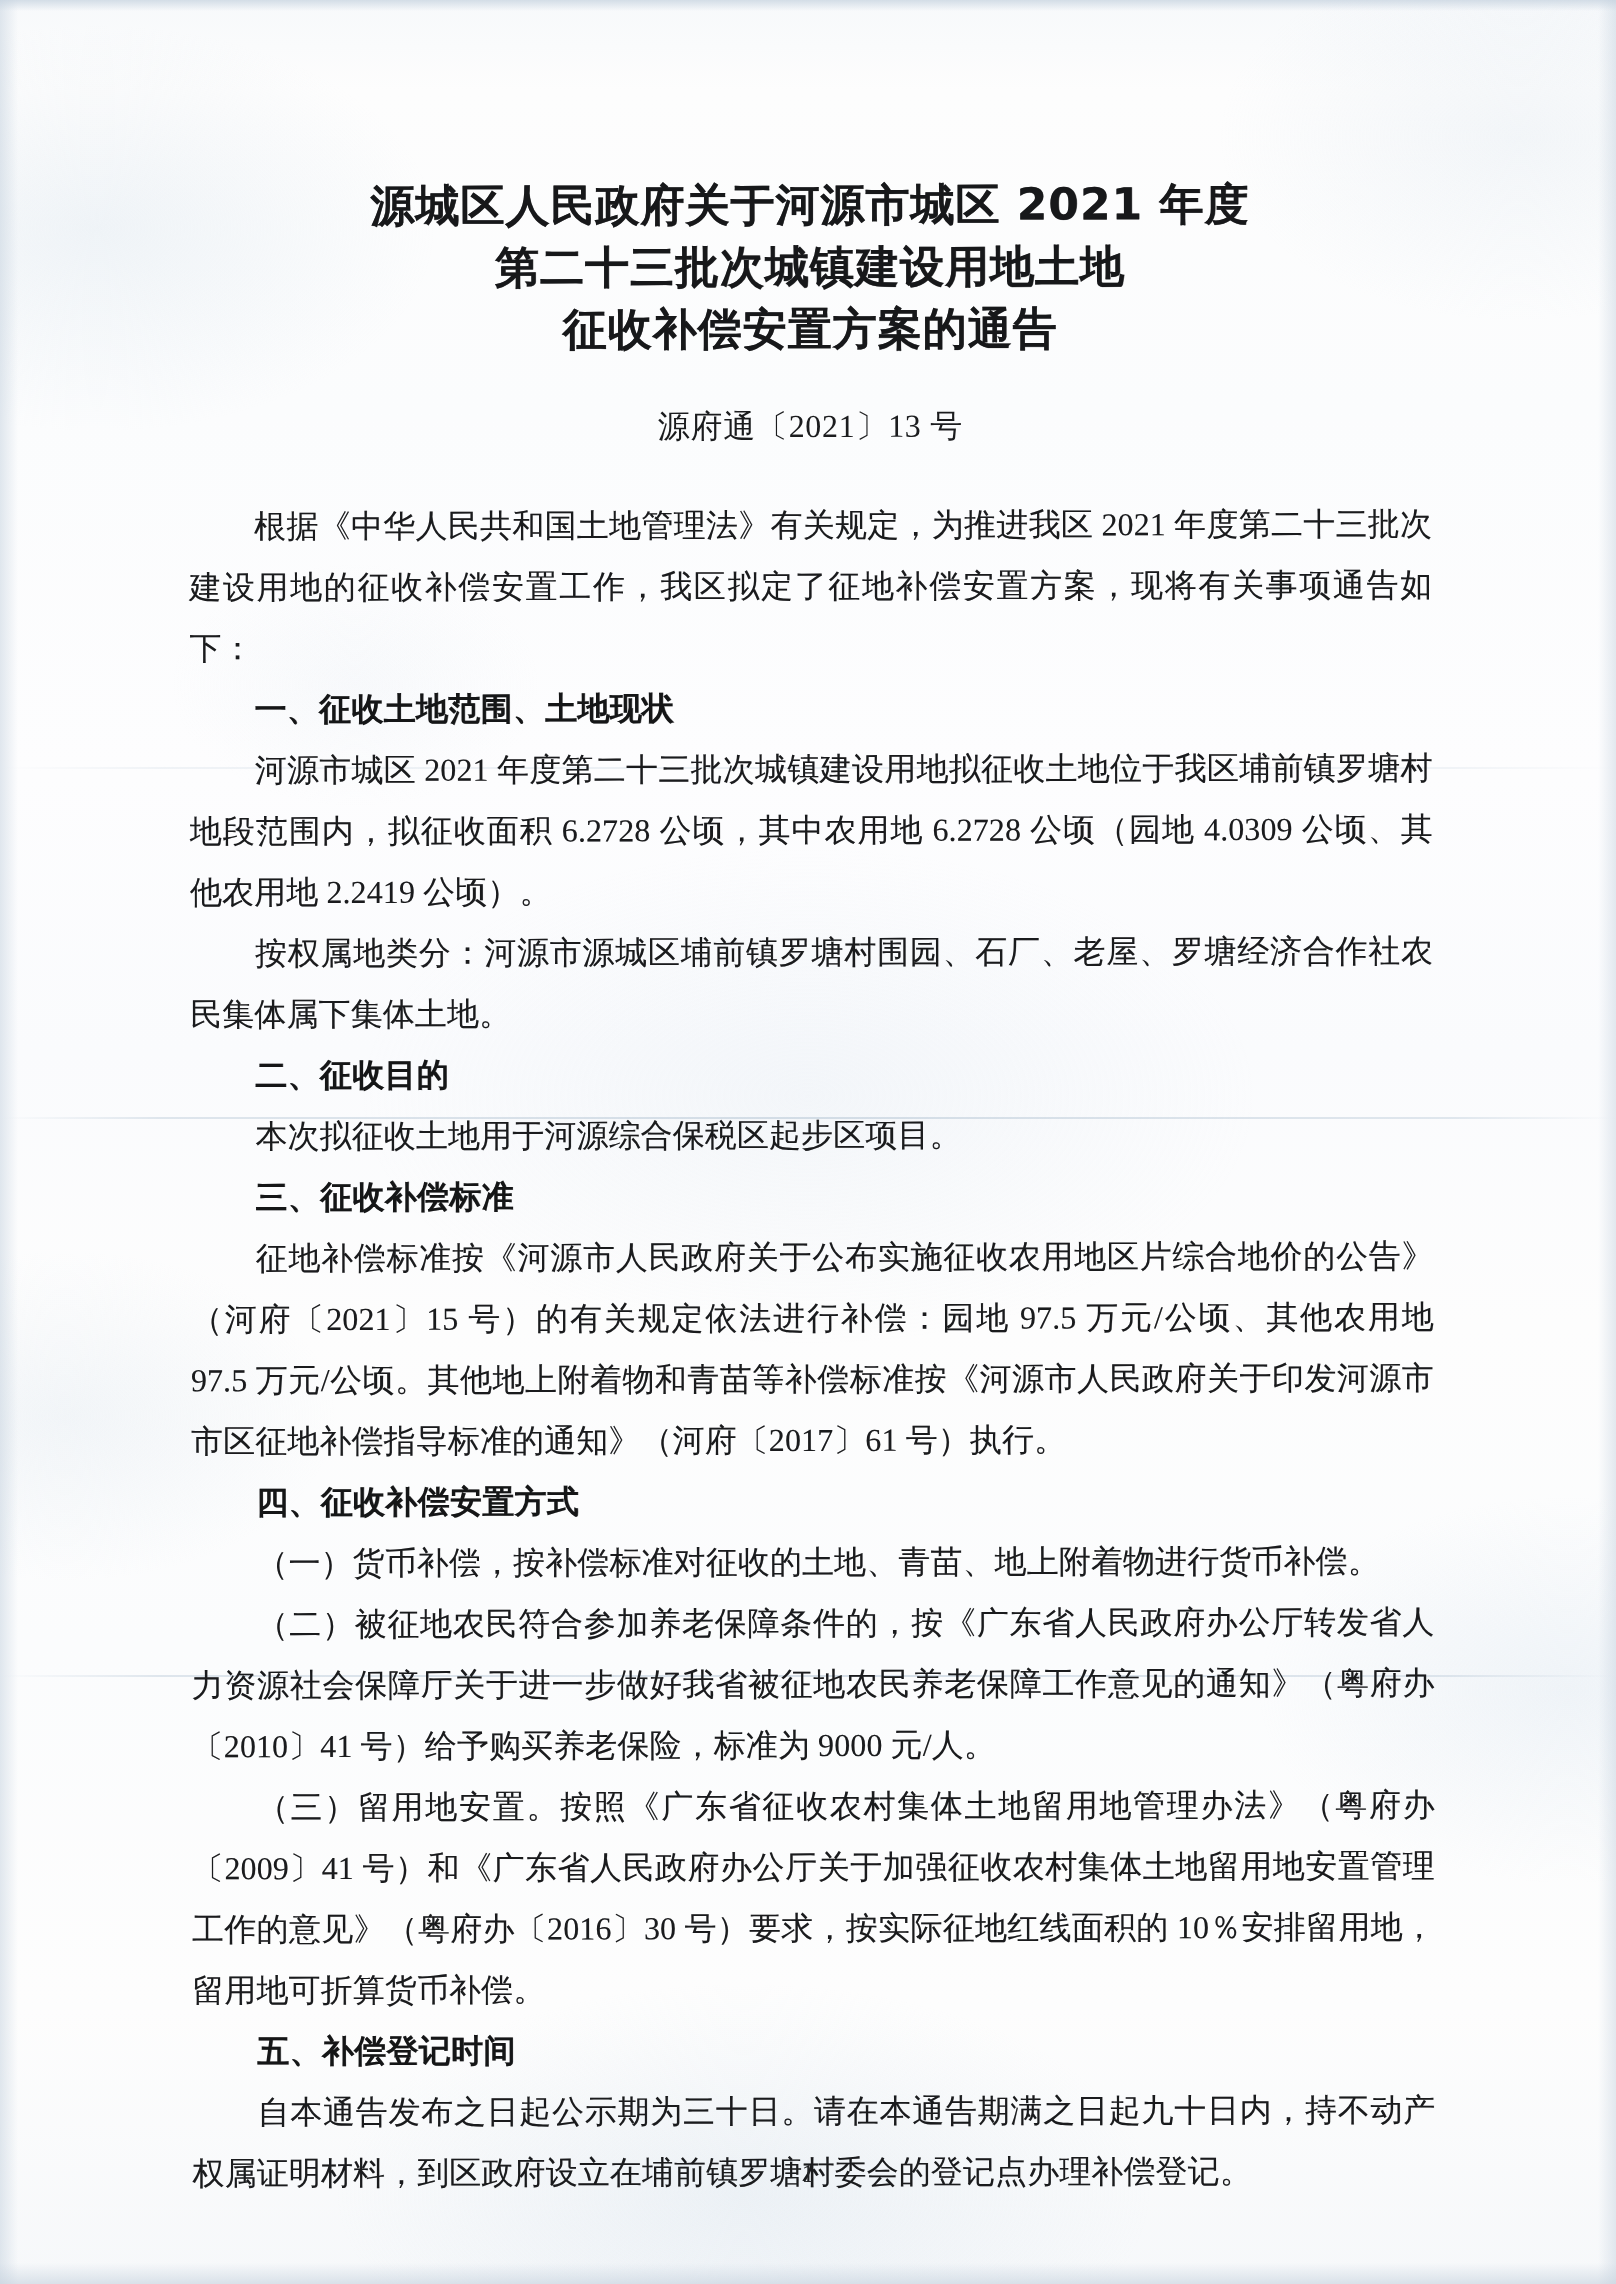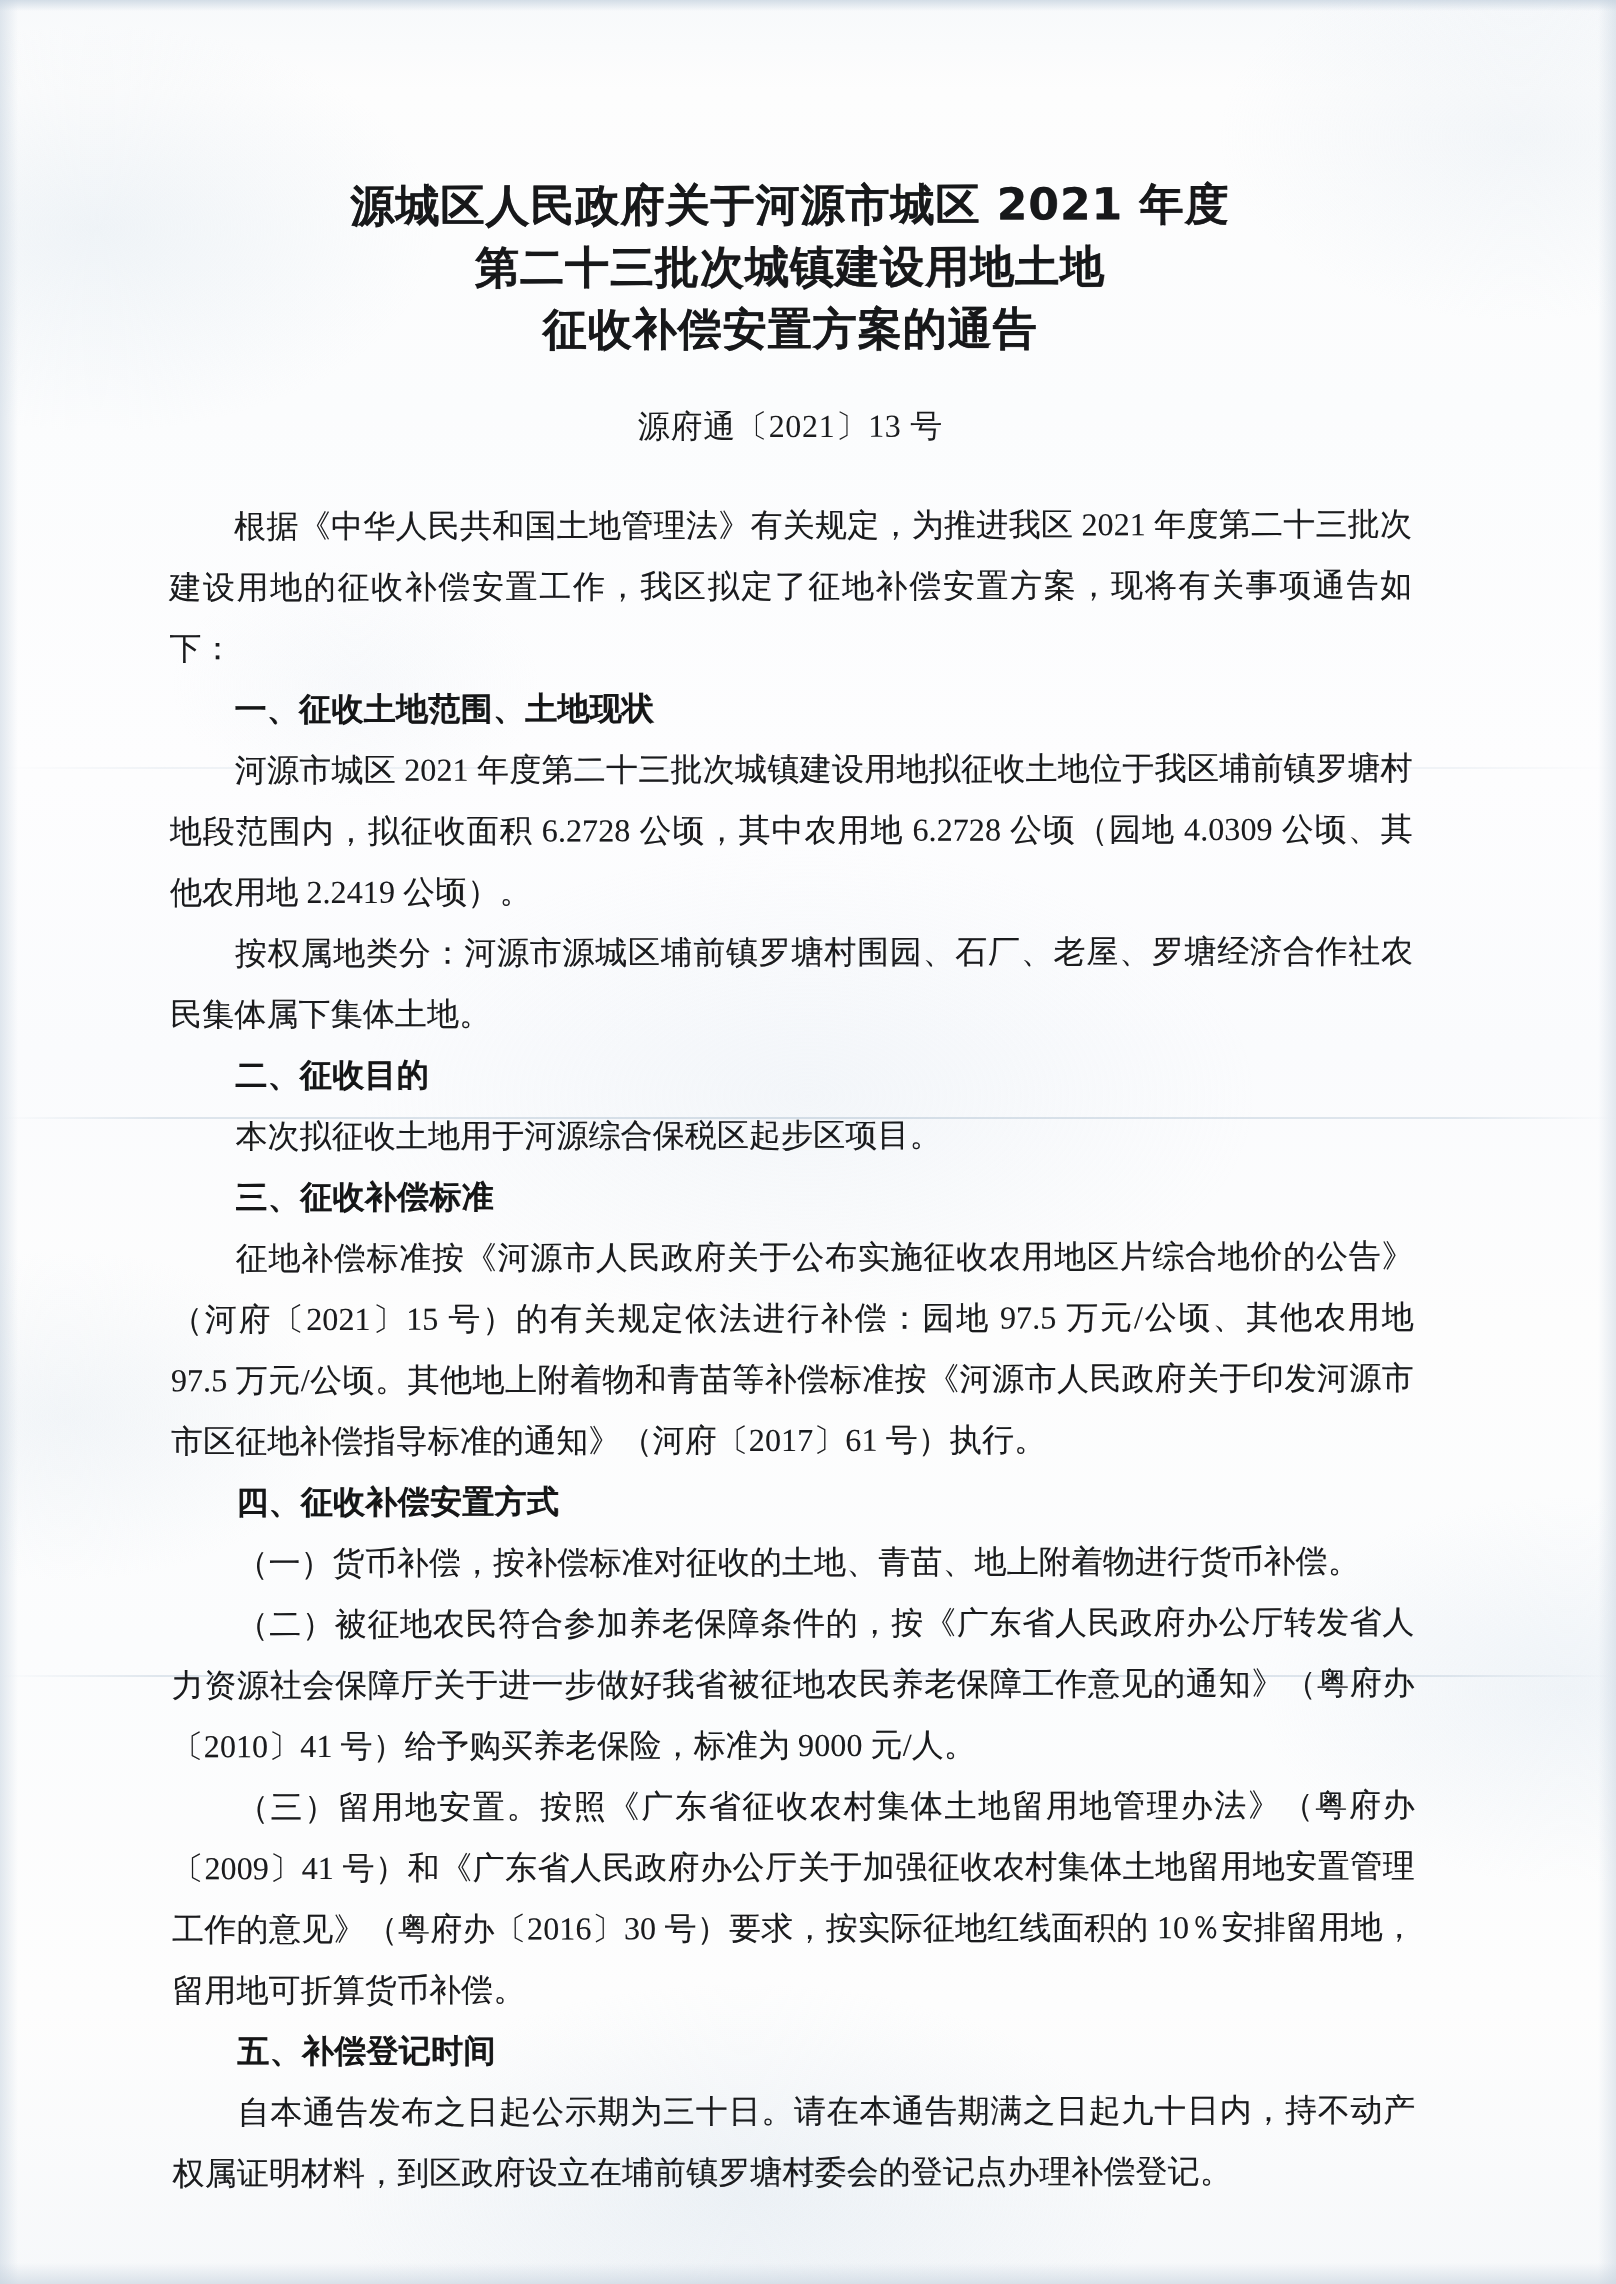--- a/index.html
+++ b/index.html
@@ -74,21 +74,21 @@
   #edge-right { top:0; bottom:0; right:0; width:18px;
                 background: linear-gradient(270deg, rgba(200,212,224,.50), rgba(255,255,255,0)); }
   #edge-top   { left:0; right:0; top:0;   height:11px;
                 background: linear-gradient(180deg, rgba(196,209,222,.70), rgba(255,255,255,0)); }
   #edge-bottom{ left:0; right:0; bottom:0;height:21px;
                 background: linear-gradient(0deg, rgba(198,210,222,.60), rgba(255,255,255,0)); }
 
   
   #content {
     position: absolute;
-    left: 168px;
+    left: 188px;
     top: 0;
     width: 1243px;
     height: 2036px;
   }
 
   
   #doc-title {
     margin: 0;
     padding-top: 174px;
     text-align: center;

